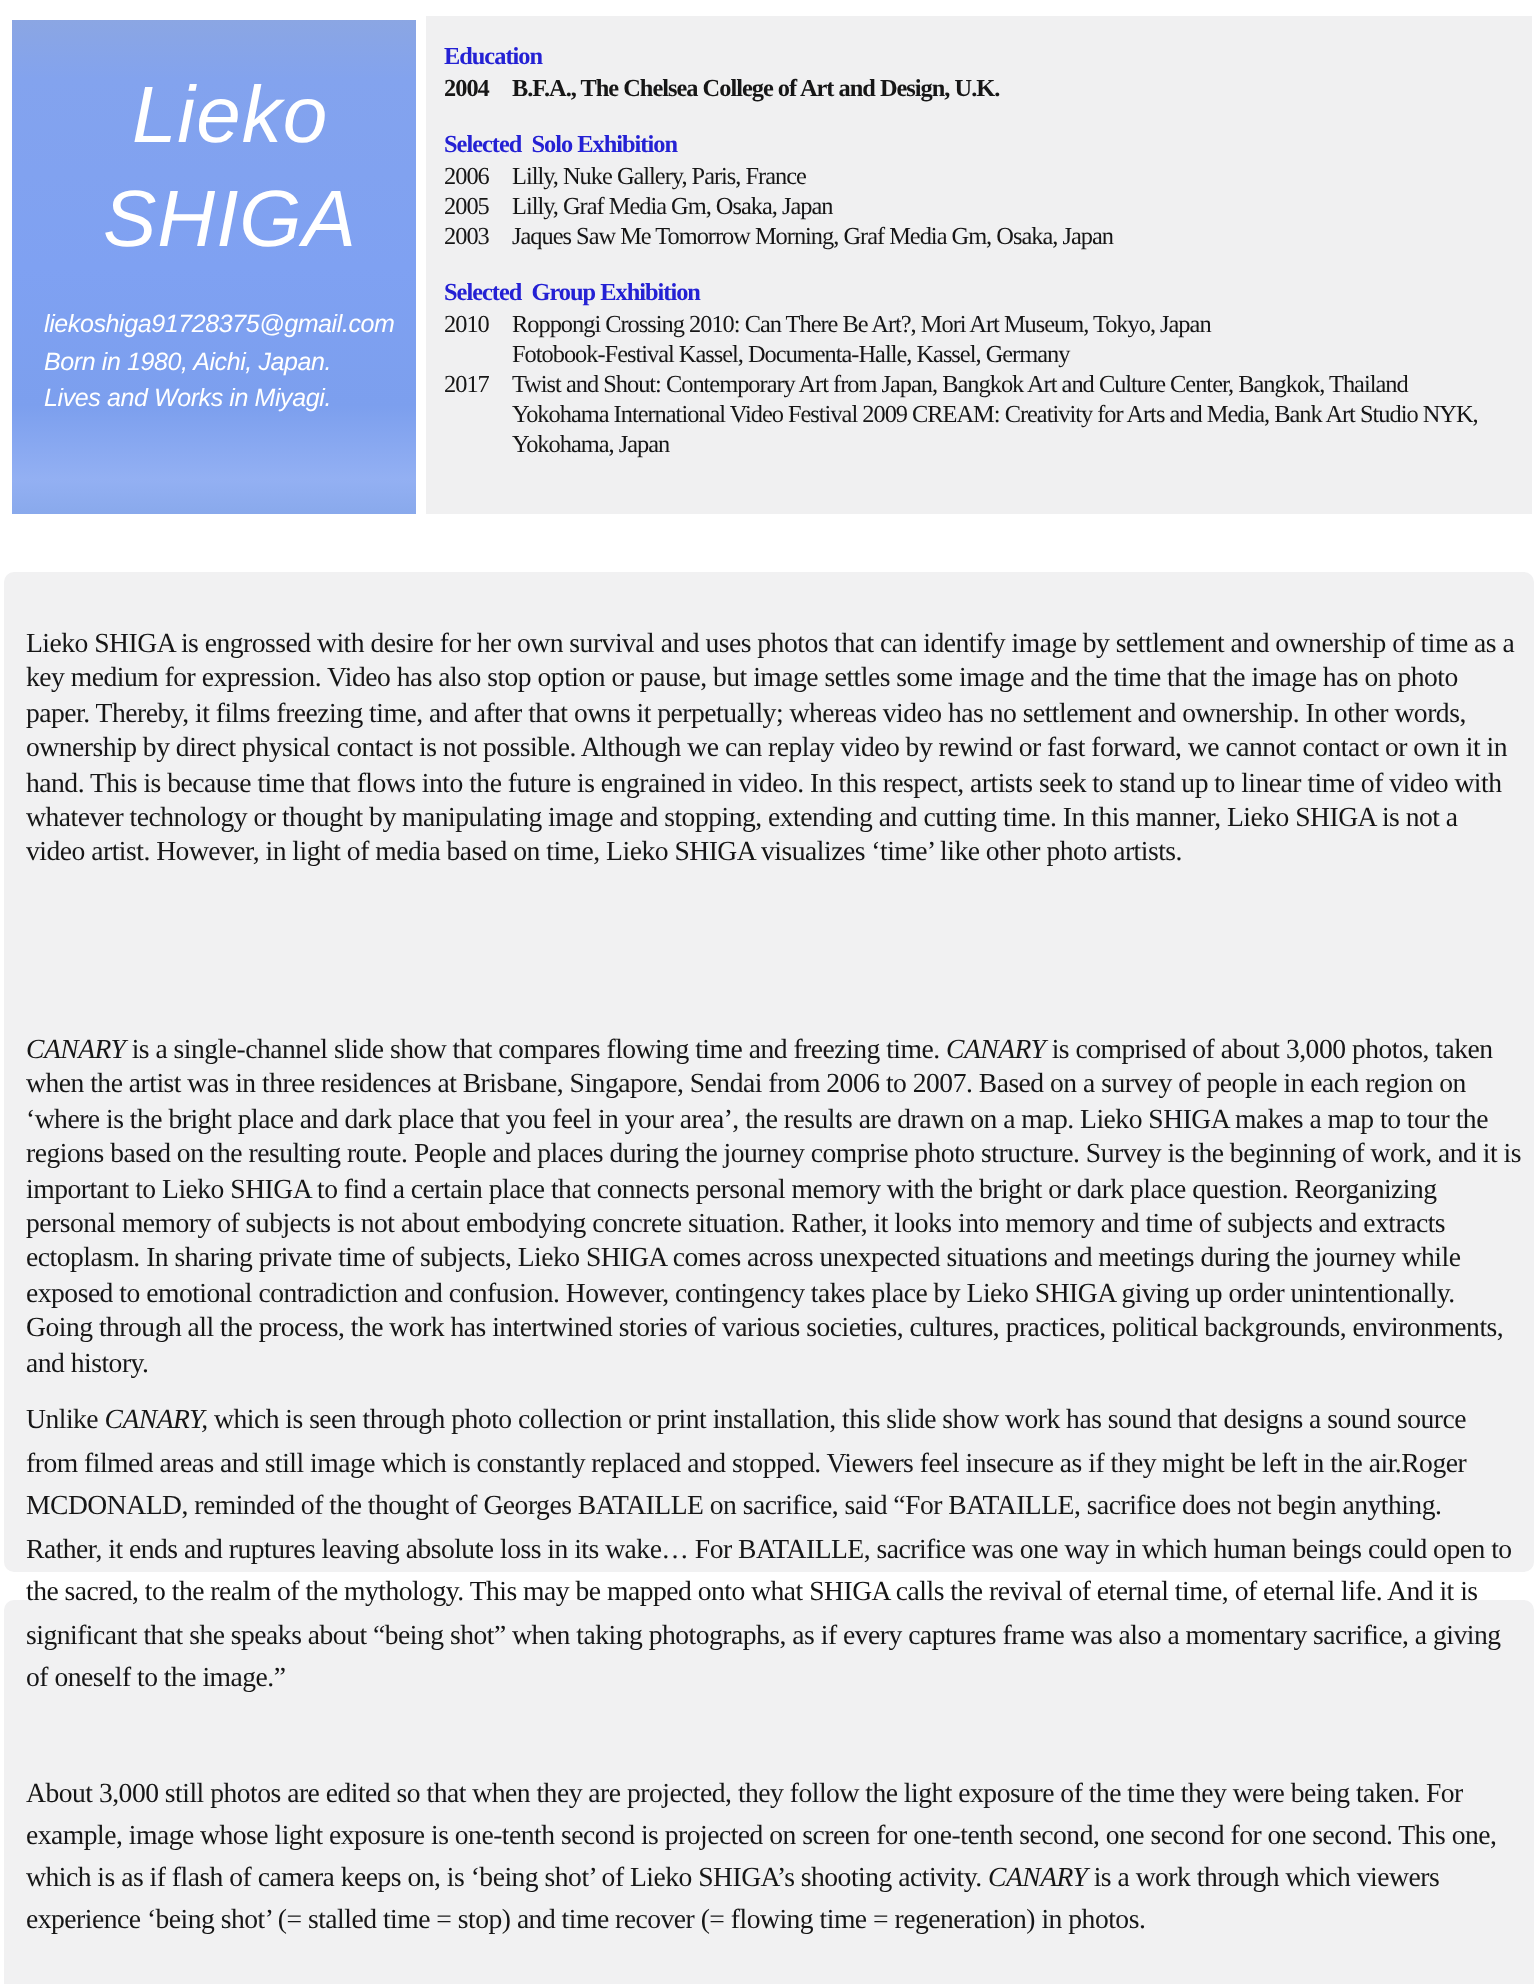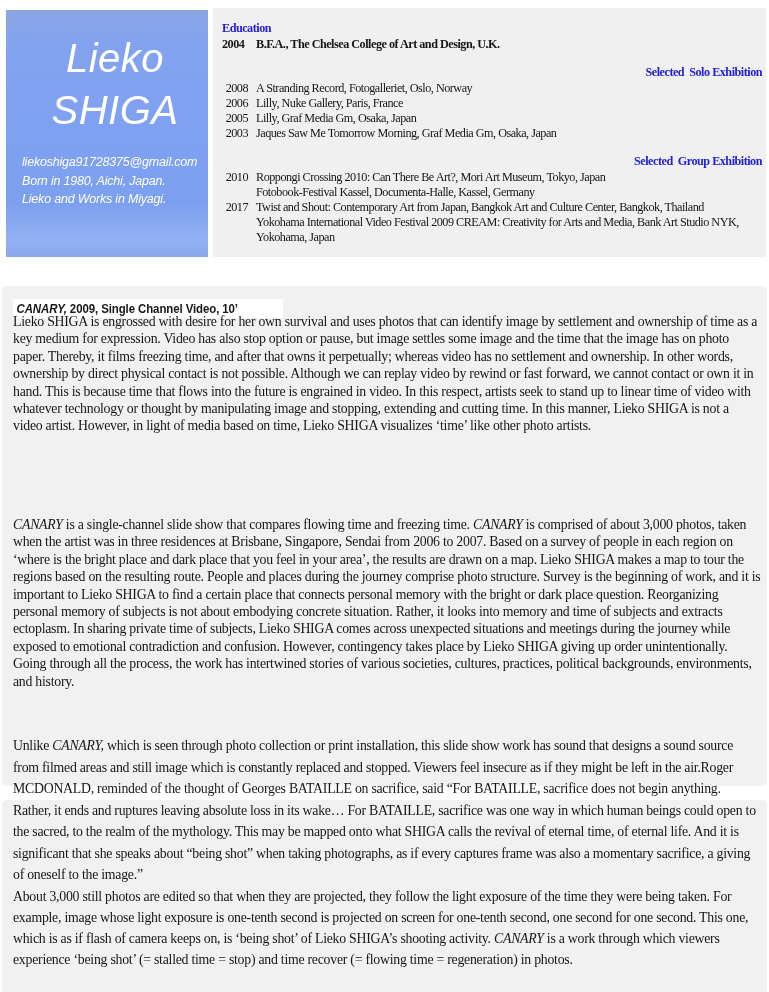--- a/index.html
+++ b/index.html
@@ -54,21 +54,21 @@
     left: 213px; top: 8px;
     width: 553px; height: 249px;
     background: var(--cv-panel-bg, #f0f0f1);
     box-sizing: border-box;
     padding: 13px 4px 0 9px;
     font-size: 12.2px;
     letter-spacing: -0.5px;
     line-height: 15px;
     overflow: hidden;
   }
-  .cv-section + .cv-section { margin-top: 13px; text-align: right; }
+  .cv-section + .cv-section { margin-top: 13px; }
   .cv-heading {
     color: var(--heading-blue, #2421d4);
     font-weight: 700;
     white-space: pre;
     margin-bottom: 1px;
   }
   .cv-row { display: flex; white-space: nowrap; }
   .cv-row.bold { font-weight: 700; }
   .cv-year { flex: none; width: 26px; }
   .cv-text { padding-left: 8px; }
@@ -108,54 +108,50 @@
     left: 13px;
     width: 748px;
     margin: 0;
     font-size: 13.8px;
     letter-spacing: -0.25px;
     line-height: 17.4px;
     color: var(--text-color, #161616);
   }
   .p1 { top: 313px; }
   .p2 { top: 492px; margin-top: 24px; }
-  .p3 { top: 735px; line-height: 21.5px; }
+  .p3 { top: 699px; line-height: 21.5px; }
   .p4 { top: 886px; line-height: 21px; }
 </style>
 </head>
 <body>
 
 <div class="page">
 
   <div class="profile-card">
     <div class="profile-name">
       <div>Lieko</div>
       <div>SHIGA</div>
     </div>
     <div class="profile-contact">
       <div>liekoshiga91728375@gmail.com</div>
       <div>Born in 1980, Aichi, Japan.</div>
-      <div>Lieko and Works in Miyagi.</div>
+      <div>Lives and Works in Miyagi.</div>
     </div>
   </div>
 
   <div class="cv-panel" id="cv-container">
       <div class="cv-section">
         <div class="cv-heading">Education</div>
         <div class="cv-row bold">
           <span class="cv-year">2004</span>
           <span class="cv-text">B.F.A., The Chelsea College of Art and Design, U.K.</span>
         </div>
       </div>
       <div class="cv-section">
         <div class="cv-heading">Selected  Solo Exhibition</div>
-        <div class="cv-row">
-          <span class="cv-year">2008</span>
-          <span class="cv-text">A Stranding Record, Fotogalleriet, Oslo, Norway</span>
-        </div>
         <div class="cv-row">
           <span class="cv-year">2006</span>
           <span class="cv-text">Lilly, Nuke Gallery, Paris, France</span>
         </div>
         <div class="cv-row">
           <span class="cv-year">2005</span>
           <span class="cv-text">Lilly, Graf Media Gm, Osaka, Japan</span>
         </div>
         <div class="cv-row">
           <span class="cv-year">2003</span>
@@ -183,22 +179,19 @@
         <div class="cv-row">
           <span class="cv-year"></span>
           <span class="cv-text">Yokohama, Japan</span>
         </div>
       </div>
     </div>
 
   <div class="bg-block bg-block-1"></div>
   <div class="bg-block bg-block-2"></div>
 
-  <div class="work-title-strip">
-    <span class="work-title-text"><i>CANARY,</i><span> 2009, Single Channel Video, 10’</span></span>
-  </div>
 
   <p class="para p1"><span>Lieko SHIGA is engrossed with desire for her own survival and uses photos that can identify image by settlement and ownership of time as a key medium for expression. Video has also stop option or pause, but image settles some image and the time that the image has on photo paper. Thereby, it films freezing time, and after that owns it perpetually; whereas video has no settlement and ownership. In other words, ownership by direct physical contact is not possible. Although we can replay video by rewind or fast forward, we cannot contact or own it in hand. This is because time that flows into the future is engrained in video. In this respect, artists seek to stand up to linear time of video with whatever technology or thought by manipulating image and stopping, extending and cutting time. In this manner, Lieko SHIGA is not a video artist. However, in light of media based on time, Lieko SHIGA visualizes ‘time’ like other photo artists.</span></p>
   <p class="para p2"><i>CANARY</i><span> is a single-channel slide show that compares flowing time and freezing time. </span><i>CANARY</i><span> is comprised of about 3,000 photos, taken when the artist was in three residences at Brisbane, Singapore, Sendai from 2006 to 2007. Based on a survey of people in each region on ‘where is the bright place and dark place that you feel in your area’, the results are drawn on a map. Lieko SHIGA makes a map to tour the regions based on the resulting route. People and places during the journey comprise photo structure. Survey is the beginning of work, and it is important to Lieko SHIGA to find a certain place that connects personal memory with the bright or dark place question. Reorganizing personal memory of subjects is not about embodying concrete situation. Rather, it looks into memory and time of subjects and extracts ectoplasm. In sharing private time of subjects, Lieko SHIGA comes across unexpected situations and meetings during the journey while exposed to emotional contradiction and confusion. However, contingency takes place by Lieko SHIGA giving up order unintentionally. Going through all the process, the work has intertwined stories of various societies, cultures, practices, political backgrounds, environments, and history.</span></p>
   <p class="para p3"><span>Unlike </span><i>CANARY,</i><span> which is seen through photo collection or print installation, this slide show work has sound that designs a sound source from filmed areas and still image which is constantly replaced and stopped. Viewers feel insecure as if they might be left in the air.Roger MCDONALD, reminded of the thought of Georges BATAILLE on sacrifice, said “For BATAILLE, sacrifice does not begin anything. Rather, it ends and ruptures leaving absolute loss in its wake… For BATAILLE, sacrifice was one way in which human beings could open to the sacred, to the realm of the mythology. This may be mapped onto what SHIGA calls the revival of eternal time, of eternal life. And it is significant that she speaks about “being shot” when taking photographs, as if every captures frame was also a momentary sacrifice, a giving of oneself to the image.”</span></p>
   <p class="para p4"><span>About 3,000 still photos are edited so that when they are projected, they follow the light exposure of the time they were being taken. For example, image whose light exposure is one-tenth second is projected on screen for one-tenth second, one second for one second. This one, which is as if flash of camera keeps on, is ‘being shot’ of Lieko SHIGA’s shooting activity. </span><i>CANARY</i><span> is a work through which viewers experience ‘being shot’ (= stalled time = stop) and time recover (= flowing time = regeneration) in photos.</span></p>
 
 </div>
 
 </body></html>

